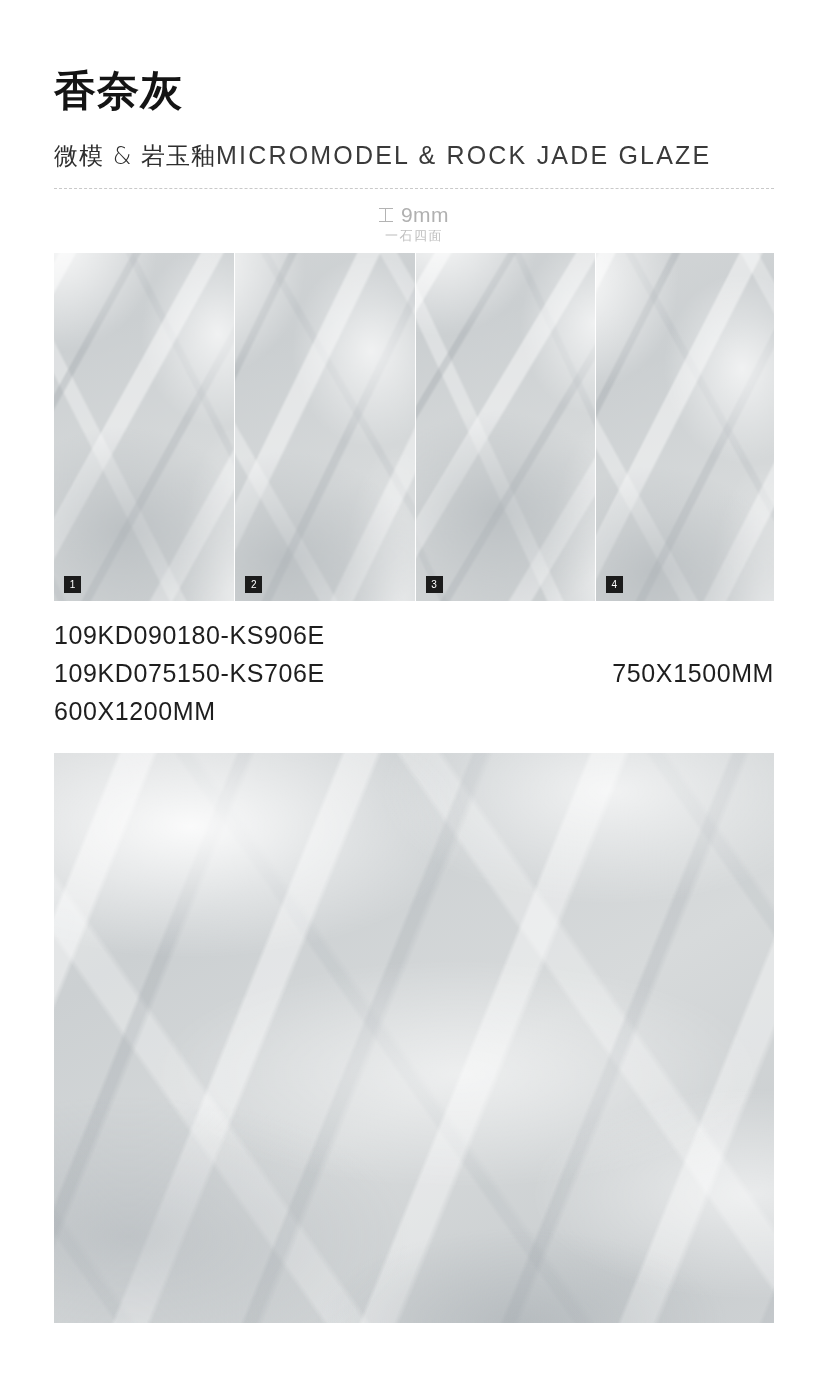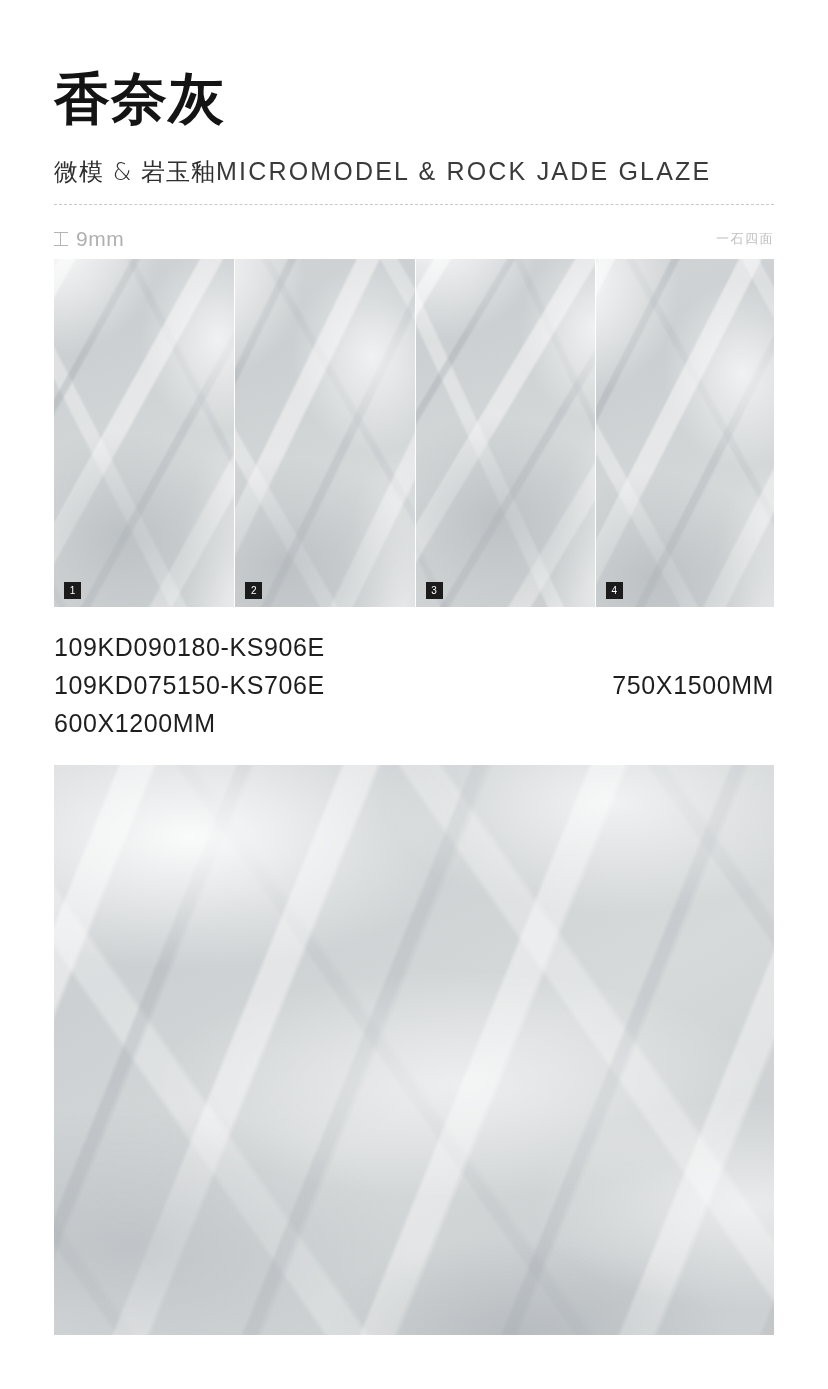--- a/index.html
+++ b/index.html
@@ -22,21 +22,21 @@
     box-sizing: border-box;
     padding: 0 54px;
   }
 
   
   .title-block {
     padding-top: 68px;
   }
   .main-title {
     font-family: "DejaVu Sans", sans-serif;
-    font-size: 56px;
+    font-size: 42px;
     font-weight: 700;
     letter-spacing: 1px;
     line-height: 1.1;
     color: #141414;
     margin: 0;
   }
   .subtitle-row {
     margin-top: 26px;
     display: flex;
     align-items: baseline;
@@ -58,25 +58,26 @@
     color: #3a3a3a;
   }
   .divider {
     margin-top: 16px;
     border-top: 1px dashed #c9c9c9;
     height: 0;
   }
 
   
   .spec-row {
-    margin-top: 22px;
+    margin-top: 14px;
     display: flex;
     align-items: center;
     justify-content: space-between;
     color: #b3b3b3;
+    flex-direction: column;
   }
   .thickness {
     display: flex;
     align-items: center;
     gap: 8px;
   }
   .thickness-icon {
     display: inline-block;
     width: 14px;
     height: 18px;
@@ -164,21 +165,21 @@
     color: #ffffff;
     font-size: 10px;
     line-height: 17px;
     text-align: center;
     font-family: "Liberation Sans", sans-serif;
     letter-spacing: 0;
   }
 
   
   .codes {
-    margin-top: 22px;
+    margin-top: 16px;
     width: 720px;
   }
   .code-row {
     display: flex;
     justify-content: space-between;
     align-items: baseline;
     padding: 4px 0 5px 0;
   }
   .code-left, .code-right {
     font-family: "Liberation Sans", sans-serif;

